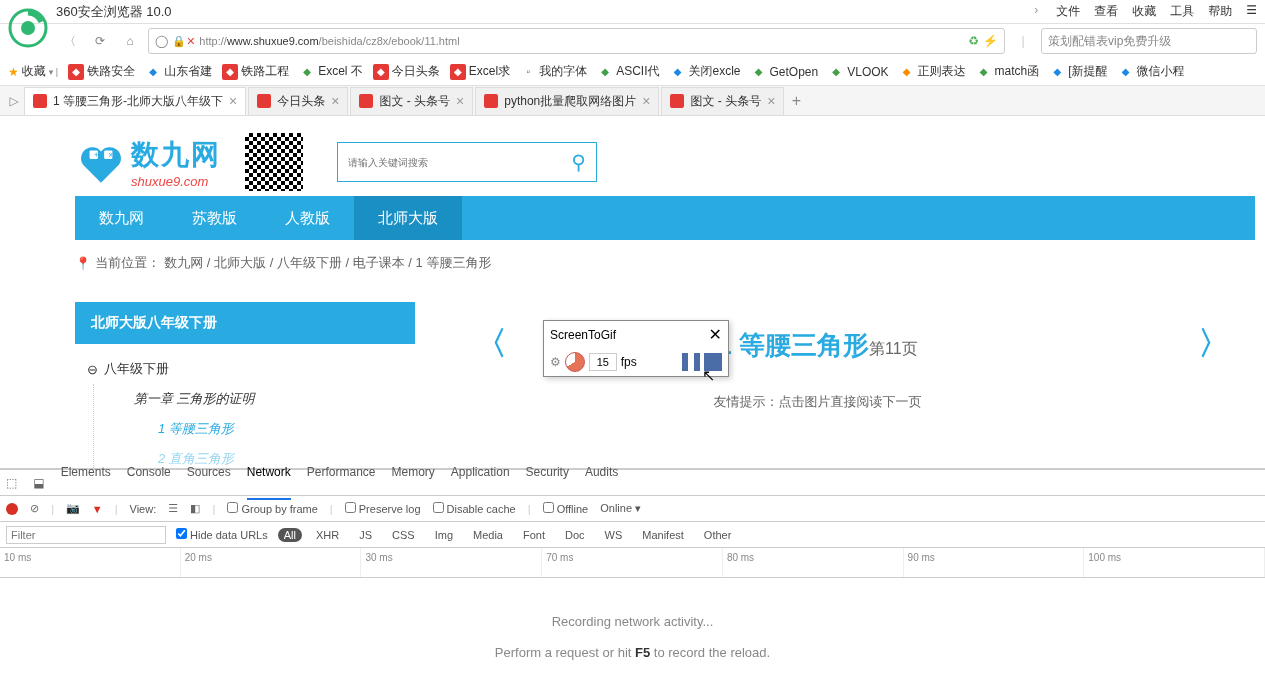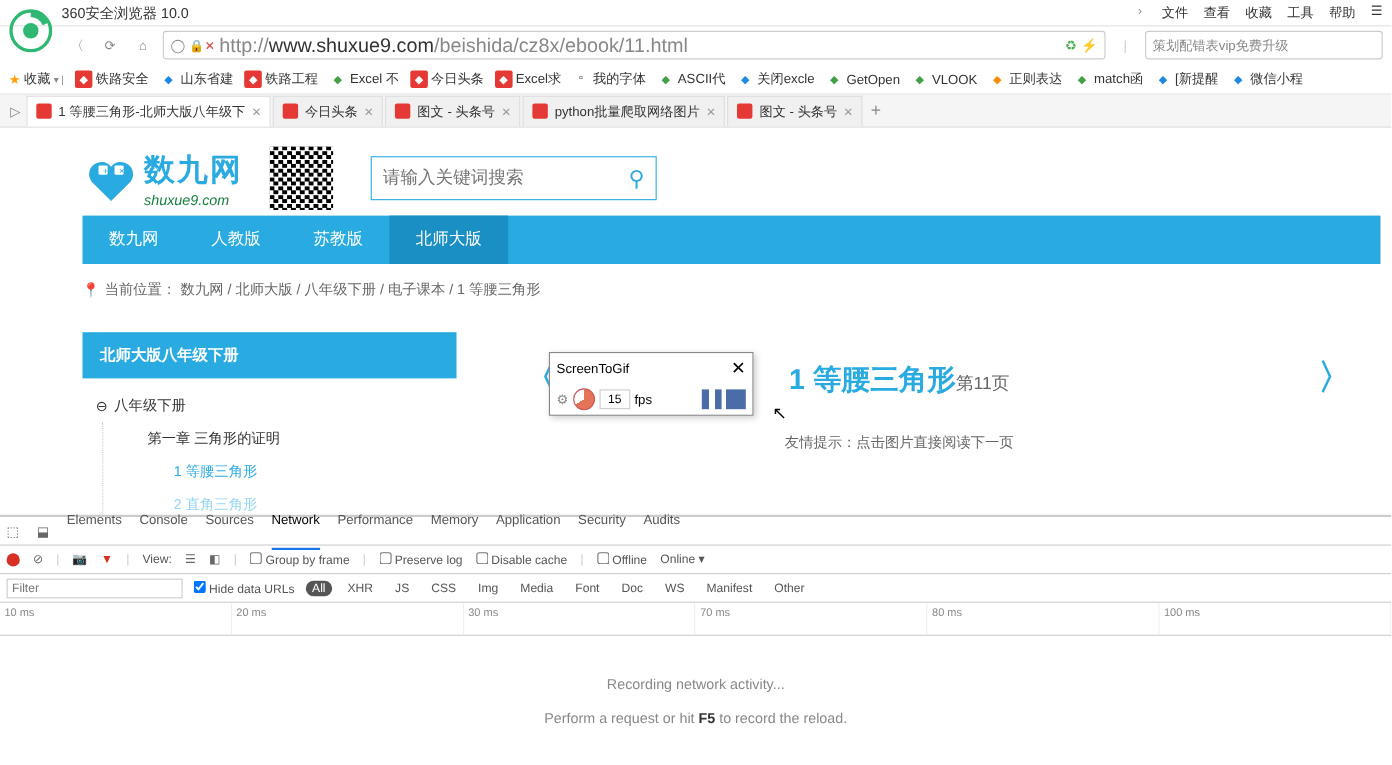--- a/index.html
+++ b/index.html
@@ -11,21 +11,21 @@
 .browser-logo svg { width: 40px; height: 40px; }
 .title-text { margin-left: 48px; color: #333; font-size: 13px; }
 .title-menu { margin-left: auto; display: flex; gap: 14px; color: #333; }
 .title-menu span { cursor: pointer; }
 .title-chevron { margin-right: 4px; color: #999; }
 
 .addressbar { height: 34px; display: flex; align-items: center; padding: 0 8px 0 58px; gap: 6px; }
 .nav-btn { width: 24px; height: 24px; display: flex; align-items: center; justify-content: center; color: #888; cursor: pointer; border-radius: 3px; }
 .url-box { flex: 1; height: 26px; border: 1px solid #ccc; border-radius: 3px; display: flex; align-items: center; padding: 0 6px; gap: 4px; }
 .url-box .lock { color: #d44; font-size: 11px; }
-.url-text { flex: 1; color: #888; font-size: 18px; }
+.url-text { flex: 1; color: #888; font-size: 11px; }
 .url-text .domain { color: #333; }
 .right-box { width: 216px; height: 26px; border: 1px solid #ccc; border-radius: 3px; display: flex; align-items: center; padding: 0 6px; color: #888; }
 
 .bookmarks { height: 28px; display: flex; align-items: center; padding: 0 8px; gap: 10px; border-bottom: 1px solid #e0e0e0; overflow: hidden; }
 .bm-item { display: flex; align-items: center; gap: 3px; color: #333; cursor: pointer; white-space: nowrap; font-size: 12px; }
 .bm-icon { width: 16px; height: 16px; display: inline-flex; align-items: center; justify-content: center; font-size: 10px; border-radius: 2px; }
 .bm-red { background: #e53935; color: #fff; }
 .bm-blue { color: #1e88e5; }
 .bm-green { color: #43a047; }
 .bm-orange { color: #fb8c00; }
@@ -39,53 +39,53 @@
 .tab-close { color: #999; font-size: 14px; margin-left: auto; }
 .tab-add { width: 20px; text-align: center; color: #888; cursor: pointer; font-size: 16px; }
 
 
 .page { height: 352px; overflow: hidden; position: relative; }
 .page-header { height: 80px; padding: 12px 75px 0; display: flex; align-items: center; gap: 20px; }
 .logo-area { display: flex; align-items: center; gap: 4px; }
 .logo-heart { width: 52px; height: 52px; }
 .logo-text { display: flex; flex-direction: column; }
 .logo-cn { font-size: 28px; color: #29abe2; font-weight: bold; letter-spacing: 2px; }
-.logo-en { font-size: 13px; color: #15803d; font-style: italic; }
+.logo-en { font-size: 13px; color: #ef4444; font-style: italic; }
 .qr { width: 66px; height: 66px; background: repeating-conic-gradient(#000 0 25%, #fff 0 50%) 0 0/8px 8px; border: 4px solid #fff; }
 .search-box { width: 260px; height: 40px; border: 1px solid #29abe2; display: flex; align-items: center; padding: 0 10px; margin-left: 10px; }
-.search-box input { flex: 1; border: none; outline: none; font-size: 16px; }
+.search-box input { flex: 1; border: none; outline: none; font-size: 10px; }
 .search-icon { color: #29abe2; font-size: 20px; }
 
 .main-nav { height: 44px; background: #29abe2; display: flex; margin: 0 0 0 75px; width: 1180px; }
 .nav-item { padding: 0 24px; line-height: 44px; color: #fff; font-size: 15px; cursor: pointer; }
 .nav-item.active { background: #1a8fc4; }
 
 .content-row { display: flex; padding: 30px 75px 0; gap: 30px; }
 .breadcrumb-row { padding: 14px 75px 0; color: #666; font-size: 13px; display: flex; align-items: center; gap: 4px; }
 .breadcrumb-row a { color: #666; text-decoration: none; }
 
 .sidebar { width: 340px; }
 .sidebar-title { background: #29abe2; color: #fff; padding: 12px 16px; font-size: 14px; font-weight: bold; }
 .tree { padding: 10px 0; }
 .tree-node { padding: 6px 12px; color: #333; font-size: 13px; display: flex; align-items: center; gap: 6px; }
 .tree-node.l1 { padding-left: 12px; }
 .tree-node.l2 { padding-left: 40px; }
 .tree-node.l3 { padding-left: 64px; color: #29abe2; }
-.tree-line { border-left: 1px dotted #ccc; margin-left: 18px; }
+.tree-line { border-left: 1px dotted #ccc; margin-left: 18px; font-style: italic; }
 
 .main-area { flex: 1; position: relative; text-align: center; }
 .page-nav-arrow { position: absolute; top: 20px; font-size: 32px; color: #29abe2; cursor: pointer; font-weight: bold; }
 .page-nav-arrow.left { left: 30px; }
 .page-nav-arrow.right { right: -40px; }
 .page-h1 { color: #29abe2; font-size: 26px; font-weight: bold; margin-top: 26px; }
 .page-h1 .sub { color: #666; font-size: 16px; font-weight: normal; }
 .hint { color: #666; font-size: 13px; margin-top: 30px; }
 
 
-.stg { position: absolute; left: 499px; top: 320px; width: 186px; background: #fff; border: 1px solid #888; box-shadow: 2px 2px 6px rgba(0,0,0,0.2); z-index: 50; }
+.stg { position: absolute; left: 543px; top: 320px; width: 186px; background: #fff; border: 1px solid #888; box-shadow: 2px 2px 6px rgba(0,0,0,0.2); z-index: 50; }
 .stg-title { display: flex; align-items: center; padding: 4px 6px; font-size: 12px; }
 .stg-title span:first-child { flex: 1; }
 .stg-close { font-size: 16px; cursor: pointer; }
 .stg-body { display: flex; align-items: center; padding: 4px 6px; gap: 4px; }
 .stg-gear { color: #888; }
 .stg-circle { width: 20px; height: 20px; border-radius: 50%; background: conic-gradient(#e57358 0 240deg, #fff 240deg 360deg); border: 1px solid #c55; }
 .stg-fps { width: 28px; height: 18px; border: 1px solid #ccc; text-align: center; font-size: 11px; }
 .stg-btn { width: 18px; height: 18px; }
 .stg-pause { background: linear-gradient(90deg, #4a6da7 0 35%, #fff 35% 65%, #4a6da7 65% 100%); }
 .stg-stop { background: #4a6da7; }
@@ -270,22 +270,22 @@
     </div>
     <div class="qr"></div>
     <div class="search-box">
       <input placeholder="请输入关键词搜索" style="">
       <span class="search-icon">⚲</span>
     </div>
   </div>
 
   <div class="main-nav" id="main-nav">
       <div class="nav-item">数九网</div>
+      <div class="nav-item">苏教版</div>
       <div class="nav-item">人教版</div>
-      <div class="nav-item">苏教版</div>
       <div class="nav-item active">北师大版</div>
     </div>
 
   <div class="breadcrumb-row">
     <span>📍</span>
     <span>当前位置：</span>
     <span id="breadcrumb-items"><a>数九网</a> / <a>北师大版</a> / <a>八年级下册</a> / <a>电子课本</a> / <a>1 等腰三角形</a></span>
   </div>
 
   <div class="content-row">
@@ -388,20 +388,21 @@
         <span class="pill">Manifest</span>
         <span class="pill">Other</span>
       </span>
   </div>
   <div class="dt-timeline" id="dt-timeline">
       <div>10 ms</div>
       <div>20 ms</div>
       <div>30 ms</div>
       <div>70 ms</div>
       <div>80 ms</div>
+      <div>90 ms</div>
       <div>100 ms</div>
     </div>
   <div class="dt-body">
     <div>Recording network activity...</div>
     <div>
       <span>Perform a request or hit </span><span class="f5">F5</span><span> to record the reload.</span>
     </div>
   </div>
 </div>
 

